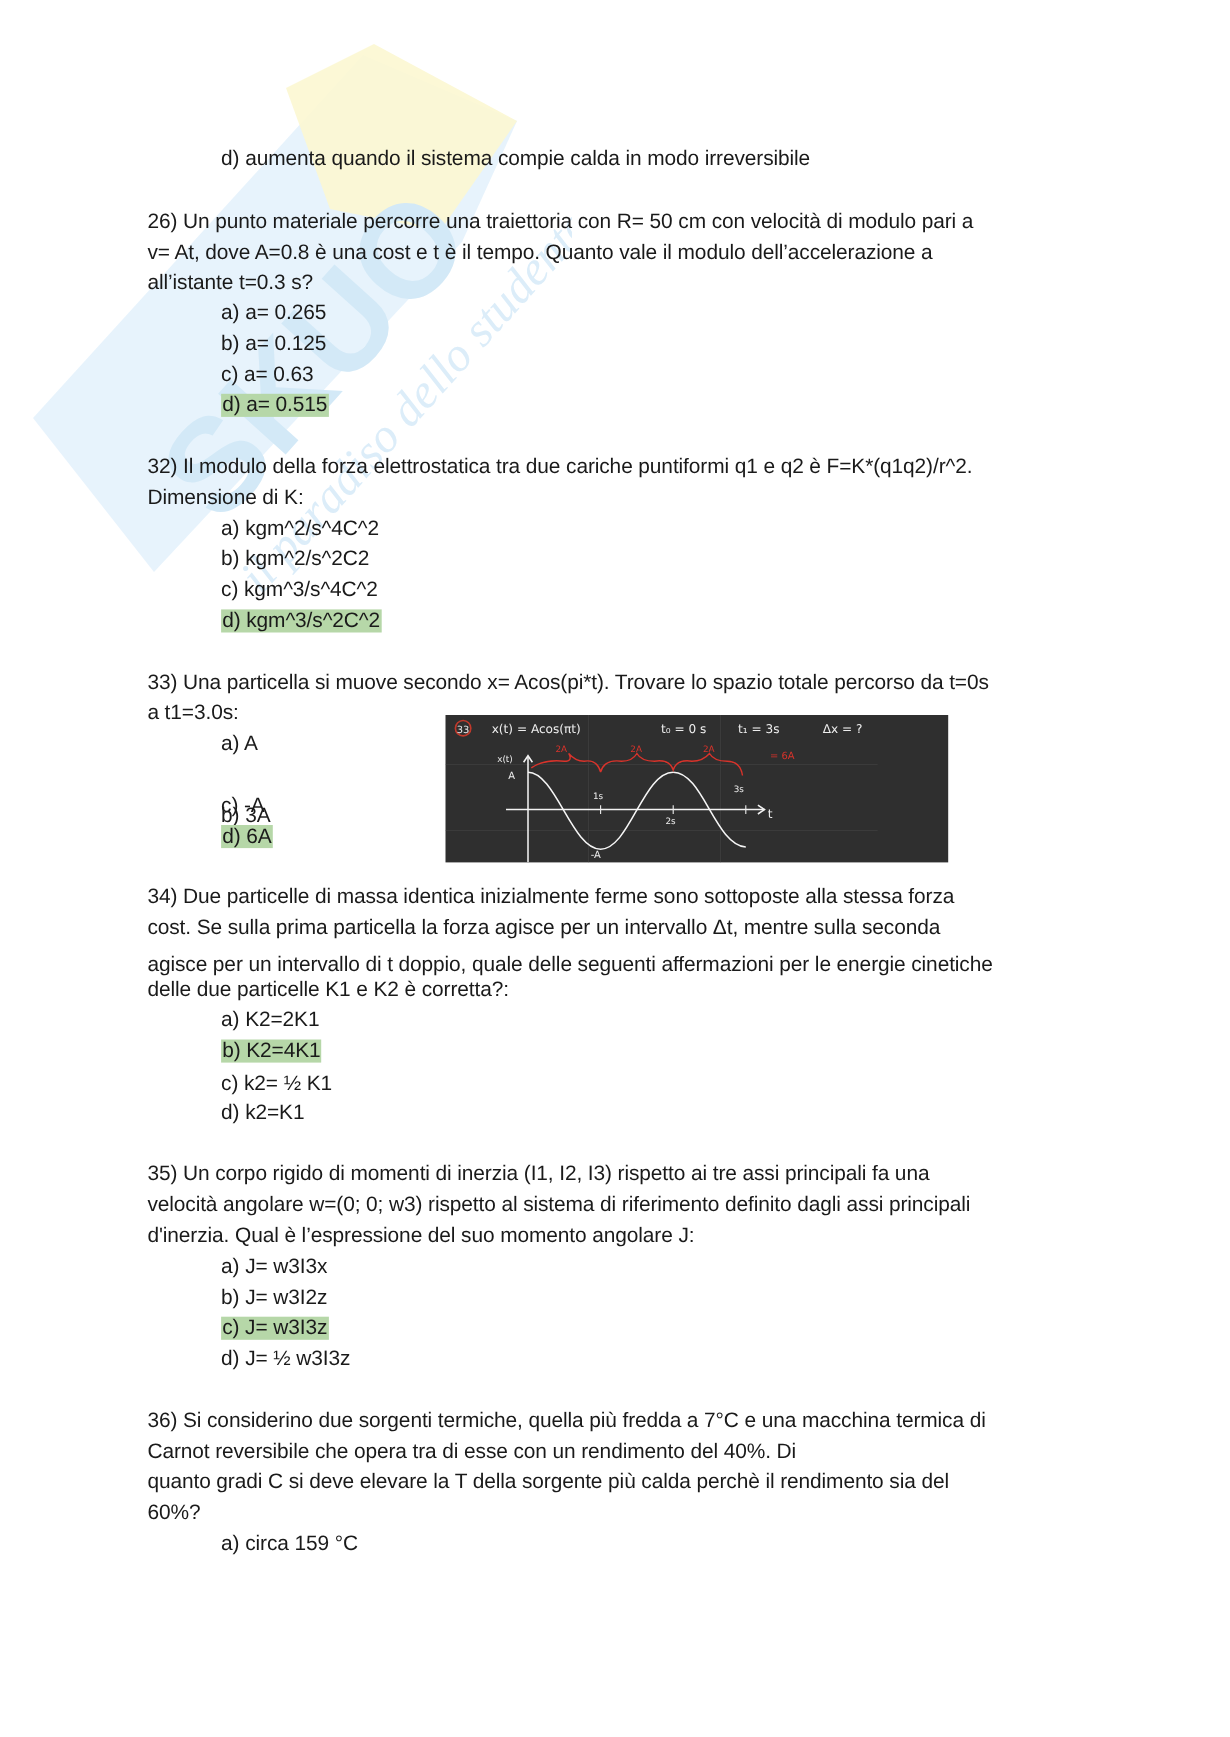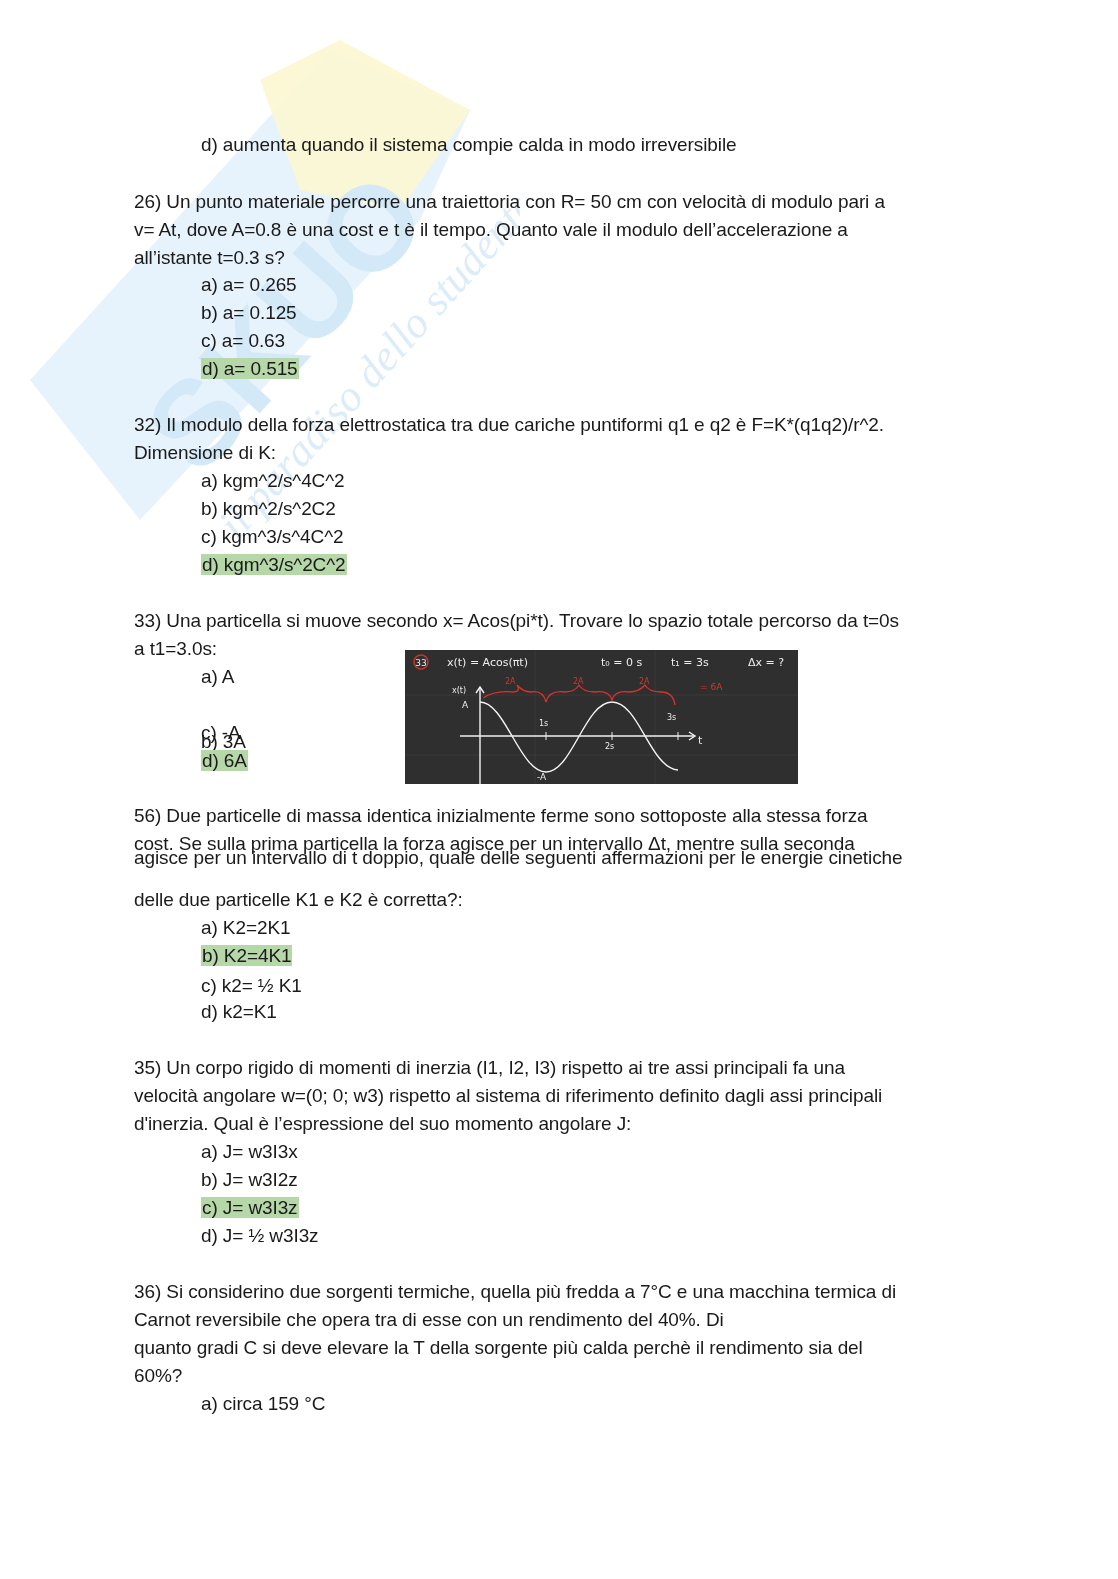--- a/index.html
+++ b/index.html
@@ -10,21 +10,21 @@
   .watermark { position: absolute; left: 0; top: 0; width: 520px; height: 560px; pointer-events: none; }
   .page { position: absolute; left: 0; top: 0; width: 1118px; }
   .line {
     position: absolute; font-size: 19px; line-height: 28px; white-space: nowrap;
     letter-spacing: -0.1px;
   }
   .q { left: 134px; }
   .opt { left: 201px; }
   .hl { background: #b6d7a8; padding: 0 1px; }
   .figure {
-    position: absolute; left: 405px; top: 650px; width: 393px; height: 134px;
+    position: absolute; left: 405px; top: 650px; width: 457px; height: 134px;
     background: #2f2f2f; overflow: hidden;
   }
   .figure svg { display: block; }
 </style>
 </head>
 <body>
 
 <svg class="watermark" viewBox="0 0 520 560">
   <polygon points="30,380 330,50 470,110 420,220 140,520" fill="#e3f1fb" opacity="0.85"></polygon>
   <polygon points="260,80 340,40 470,110 400,210 300,190" fill="#fcf7d2" opacity="0.9"></polygon>
@@ -101,23 +101,23 @@
         <path d="M78,48 Q90,40 108,42 Q116,42 112,35 Q118,42 126,42 Q138,40 141,52 Q144,40 160,42 Q170,42 174,35 Q178,42 190,42 Q204,40 207,50 Q210,40 224,42 Q234,42 240,35 Q244,42 256,42 Q268,42 270,55" fill="none" stroke="#d8332b" stroke-width="1.3"></path>
         <text x="100" y="34" font-size="8" fill="#d8332b">2A</text>
         <text x="168" y="34" font-size="8" fill="#d8332b">2A</text>
         <text x="234" y="34" font-size="8" fill="#d8332b">2A</text>
         <text x="295" y="40" font-size="9" fill="#d8332b">= 6A</text>
       </svg>
     </div>
   </div>
 
   <div>
-    <div class="line q" style="top:802px">56) Due particelle di massa identica inizialmente ferme sono sottoposte alla stessa forza</div>
+    <div class="line q" style="top:802px">34) Due particelle di massa identica inizialmente ferme sono sottoposte alla stessa forza</div>
     <div class="line q" style="top:830px">cost. Se sulla prima particella la forza agisce per un intervallo Δt, mentre sulla seconda</div>
-    <div class="line q" style="top:844px">agisce per un intervallo di t doppio, quale delle seguenti affermazioni per le energie cinetiche</div>
+    <div class="line q" style="top:864px">agisce per un intervallo di t doppio, quale delle seguenti affermazioni per le energie cinetiche</div>
     <div class="line q" style="top:886px">delle due particelle K1 e K2 è corretta?:</div>
     <div class="line opt" style="top:914px">a) K2=2K1</div>
     <div class="line opt" style="top:942px"><span class="hl">b) K2=4K1</span></div>
     <div class="line opt" style="top:972px">c) k2= ½ K1</div>
     <div class="line opt" style="top:998px">d) k2=K1</div>
   </div>
 
   <div>
     <div class="line q" style="top:1054px">35) Un corpo rigido di momenti di inerzia (I1, I2, I3) rispetto ai tre assi principali fa una</div>
     <div class="line q" style="top:1082px">velocità angolare w=(0; 0; w3) rispetto al sistema di riferimento definito dagli assi principali</div>

